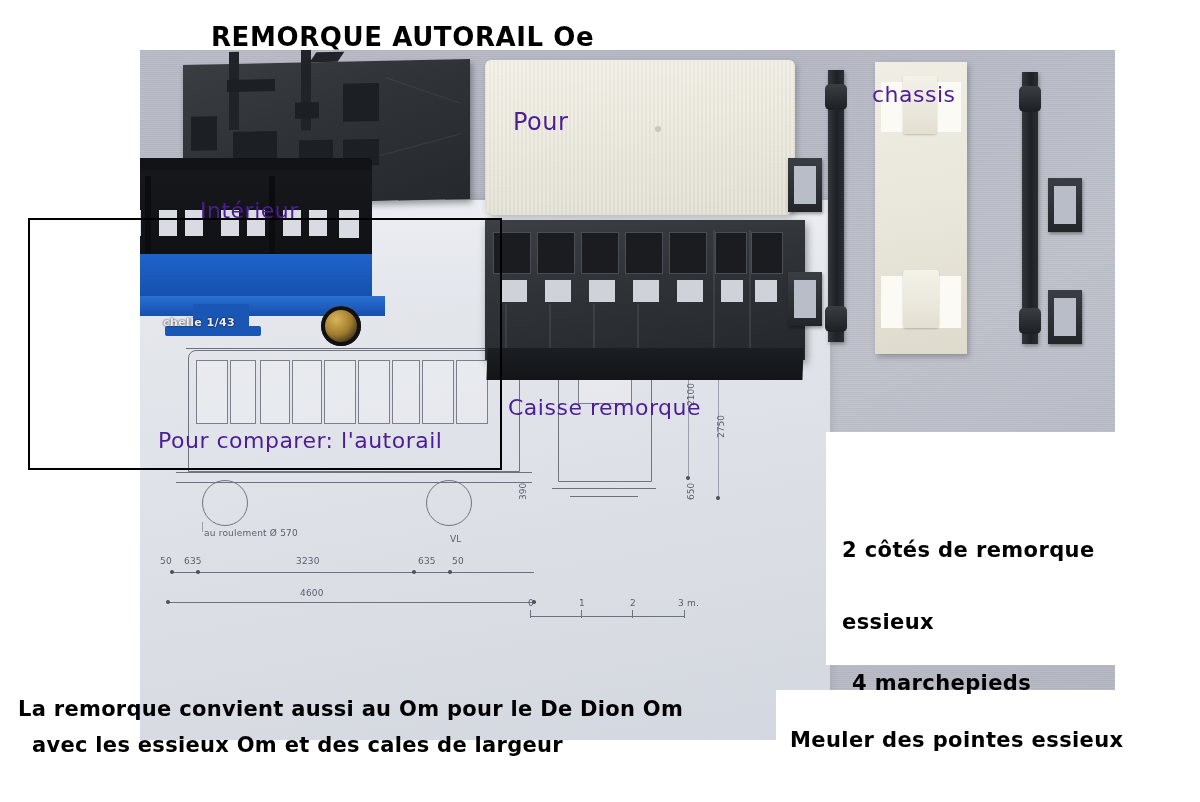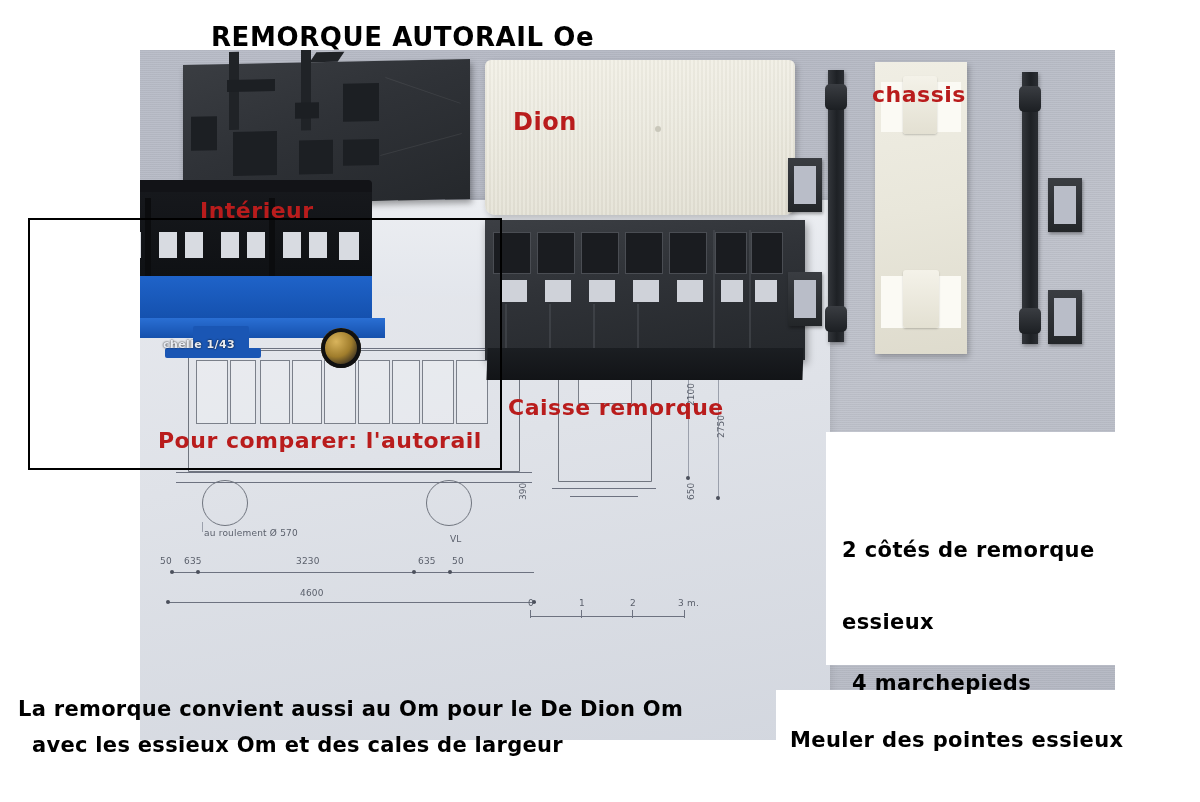--- a/index.html
+++ b/index.html
@@ -73,21 +73,21 @@
   .caisse-base{
     position:absolute;left:2px;top:128px;width:316px;height:32px;
     background:linear-gradient(180deg,#1b1e22,#121417);
     transform:skewX(-2deg);
   }
   .cw{position:absolute;background:#cfd2d9;}     
   .ct{position:absolute;background:#1a1c20;border:1px solid #4a4d53;} 
   .cpil{position:absolute;background:#4b4e54;opacity:.55;}
 
   
-  .autorail{position:absolute;left:-95px;top:126px;width:360px;height:200px;}
+  .autorail{position:absolute;left:-95px;top:104px;width:360px;height:200px;}
   .ar-roof{
     position:absolute;left:42px;top:4px;width:285px;height:14px;
     background:#121317;border-radius:4px 4px 0 0;
   }
   .ar-upper{
     position:absolute;left:42px;top:16px;width:285px;height:86px;
     background:linear-gradient(180deg,#16181c,#0f1114);
   }
   .ar-lower{
     position:absolute;left:42px;top:100px;width:285px;height:44px;
@@ -177,21 +177,21 @@
     position:absolute;color:#5a5f6b;font-family:"DejaVu Sans", sans-serif;font-size:9px;
     transform:rotate(-90deg);transform-origin:0 0;white-space:nowrap;
   }
   .tick{position:absolute;width:4px;height:4px;border-radius:50%;background:#4b505c;}
   .coachbox{position:absolute;border:1px solid #70757f;}
   .coachwin{position:absolute;border:1px solid #7b808a;background:rgba(255,255,255,.22);}
   .bigwheel{position:absolute;width:44px;height:44px;border-radius:50%;border:1px solid #70757f;}
 
   
   .label{
-    position:absolute;color:#b91c1c;font-weight:bold;
+    position:absolute;color:#4c1d95;font-weight:normal;
     font-family:"DejaVu Sans", sans-serif;
     letter-spacing:.5px;white-space:nowrap;
   }
   .title{
     position:absolute;left:200px;top:22px;font-size:26px;font-weight:bold;color:#000;
     font-family:"DejaVu Sans", sans-serif;letter-spacing:.6px;white-space:nowrap;margin-left:11px;
   }
   .lbl-toit{left:513px;top:108px;font-size:24px;}
   .lbl-chassis{left:872px;top:82px;font-size:22px;}
   .lbl-interieur{left:200px;top:198px;font-size:22px;}
@@ -414,21 +414,21 @@
   <div class="white-panel" style="left:0px;top:0px;width:140px;height:802px;"></div>
   <div class="white-panel" style="left:0px;top:0px;width:1200px;height:50px;"></div>
   <div class="white-panel" style="left:1115px;top:0px;width:85px;height:802px;"></div>
   <div class="white-panel" style="left:0px;top:740px;width:1200px;height:62px;"></div>
   <div class="white-panel" style="left:826px;top:432px;width:290px;height:233px;"></div>
   <div class="white-panel" style="left:776px;top:690px;width:424px;height:56px;"></div>
   <div class="white-panel" style="left:0px;top:0px;width:100px;height:250px;"></div>
 
   <div class="title">REMORQUE AUTORAIL Oe</div>
 
-  <div class="label lbl-toit">Dion</div>
+  <div class="label lbl-toit">Pour</div>
   <div class="label lbl-chassis">chassis</div>
   <div class="label lbl-interieur">Intérieur</div>
   <div class="label lbl-caisse">Caisse remorque</div>
 
   <div class="box-compare"></div>
   <div class="label lbl-compare">Pour comparer: l'autorail</div>
 
   <div class="txt-right" style="left:842px;top:532px;">2 côtés de remorque</div>
   <div class="txt-right" style="left:842px;top:604px;">essieux</div>
   <div class="txt-right" style="left:852px;top:665px;">4 marchepieds</div>

